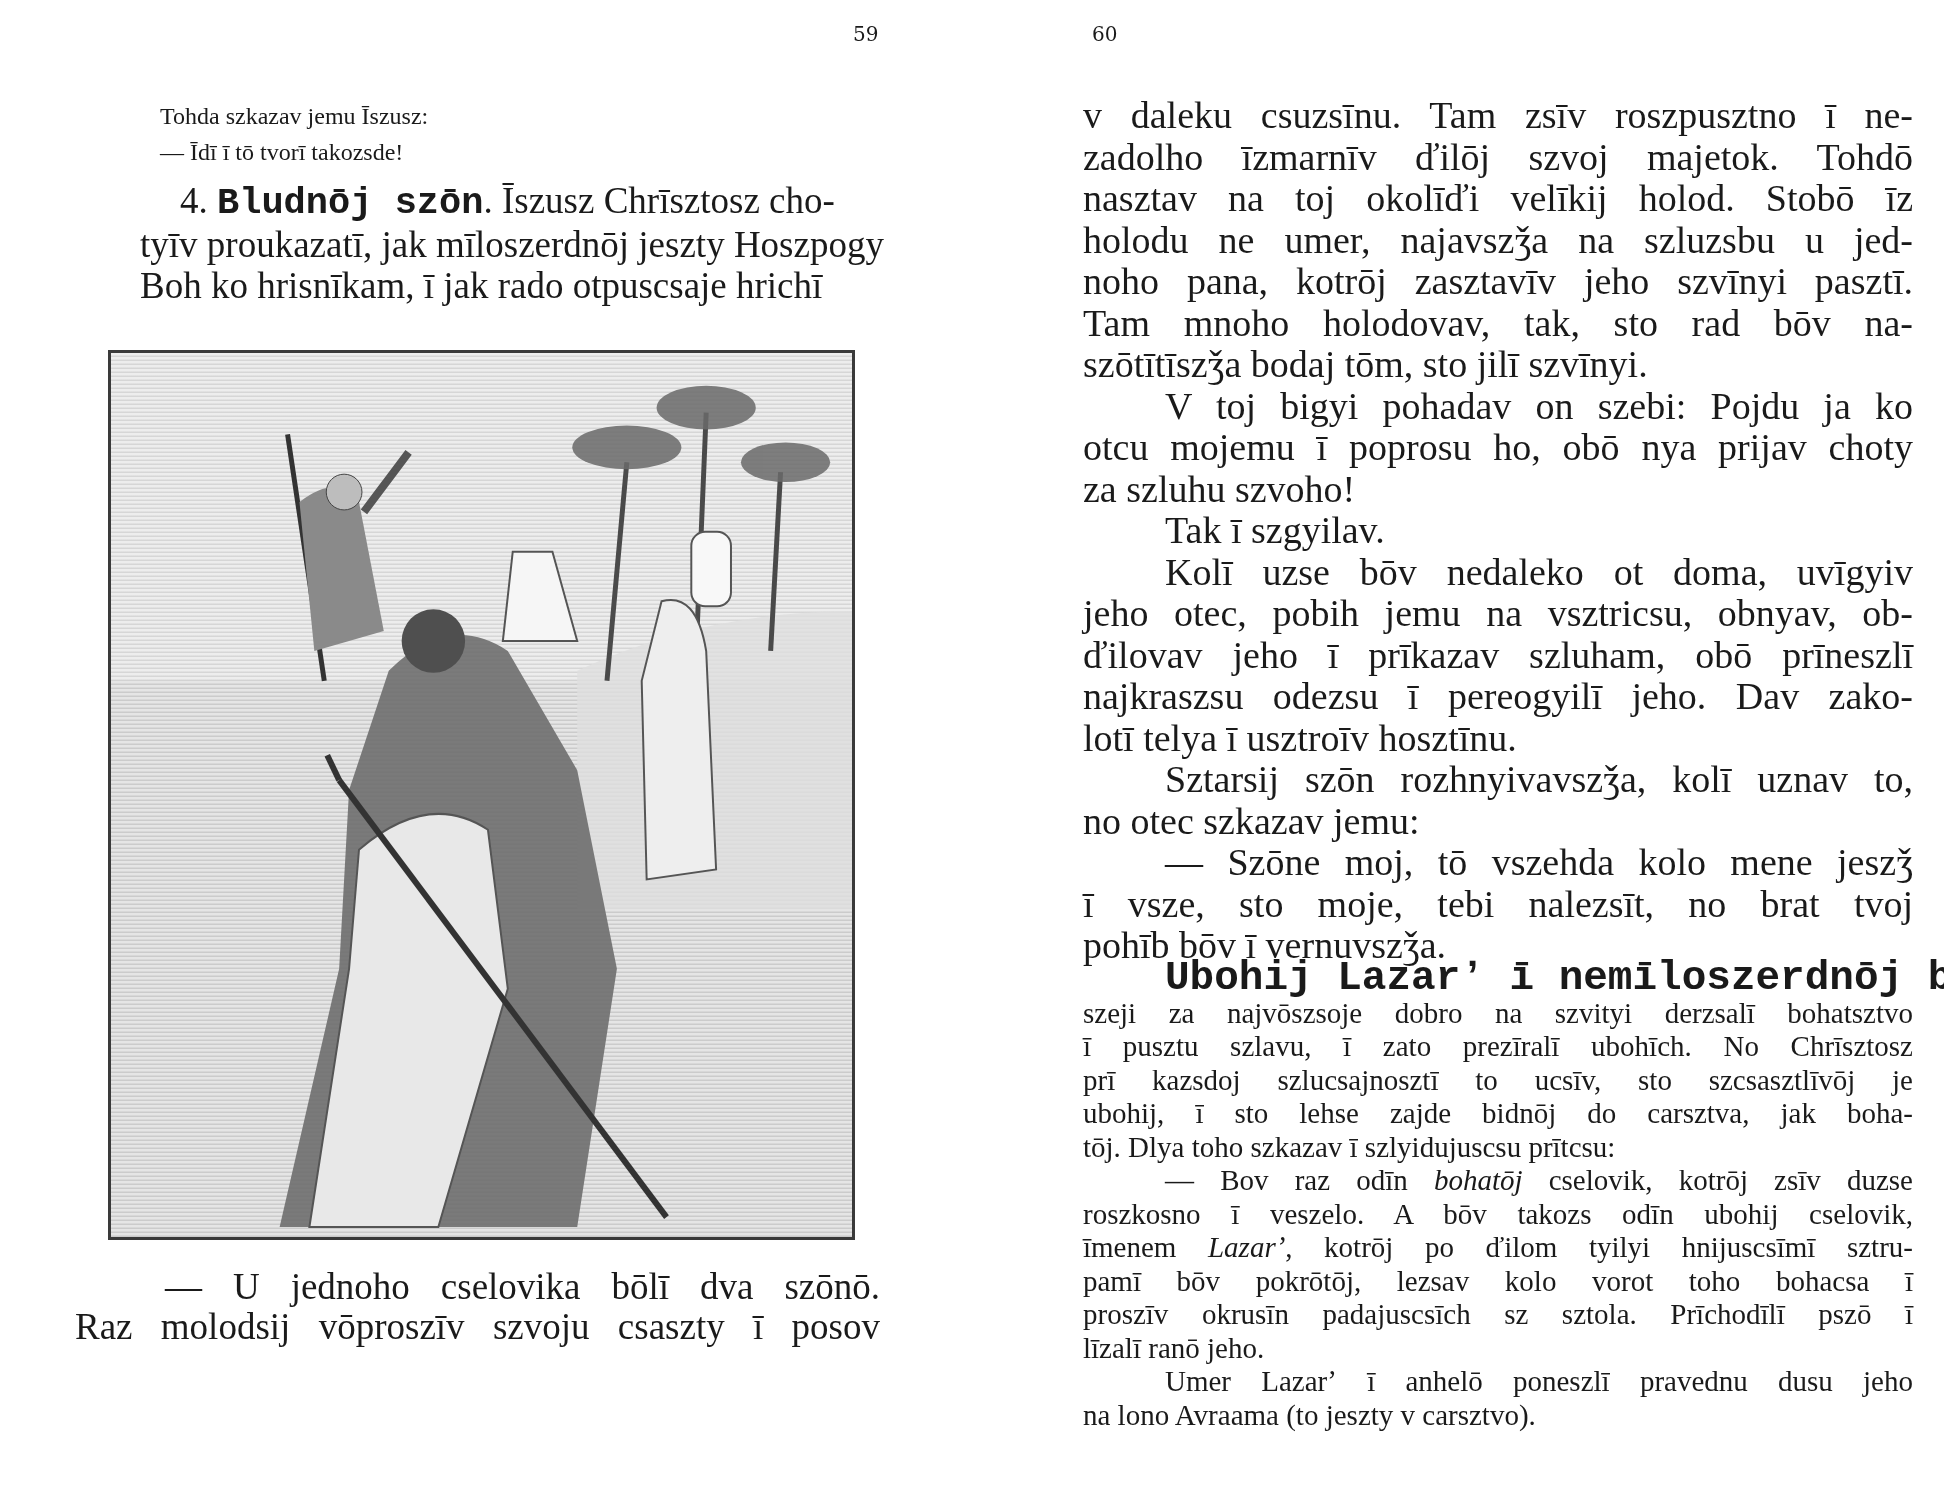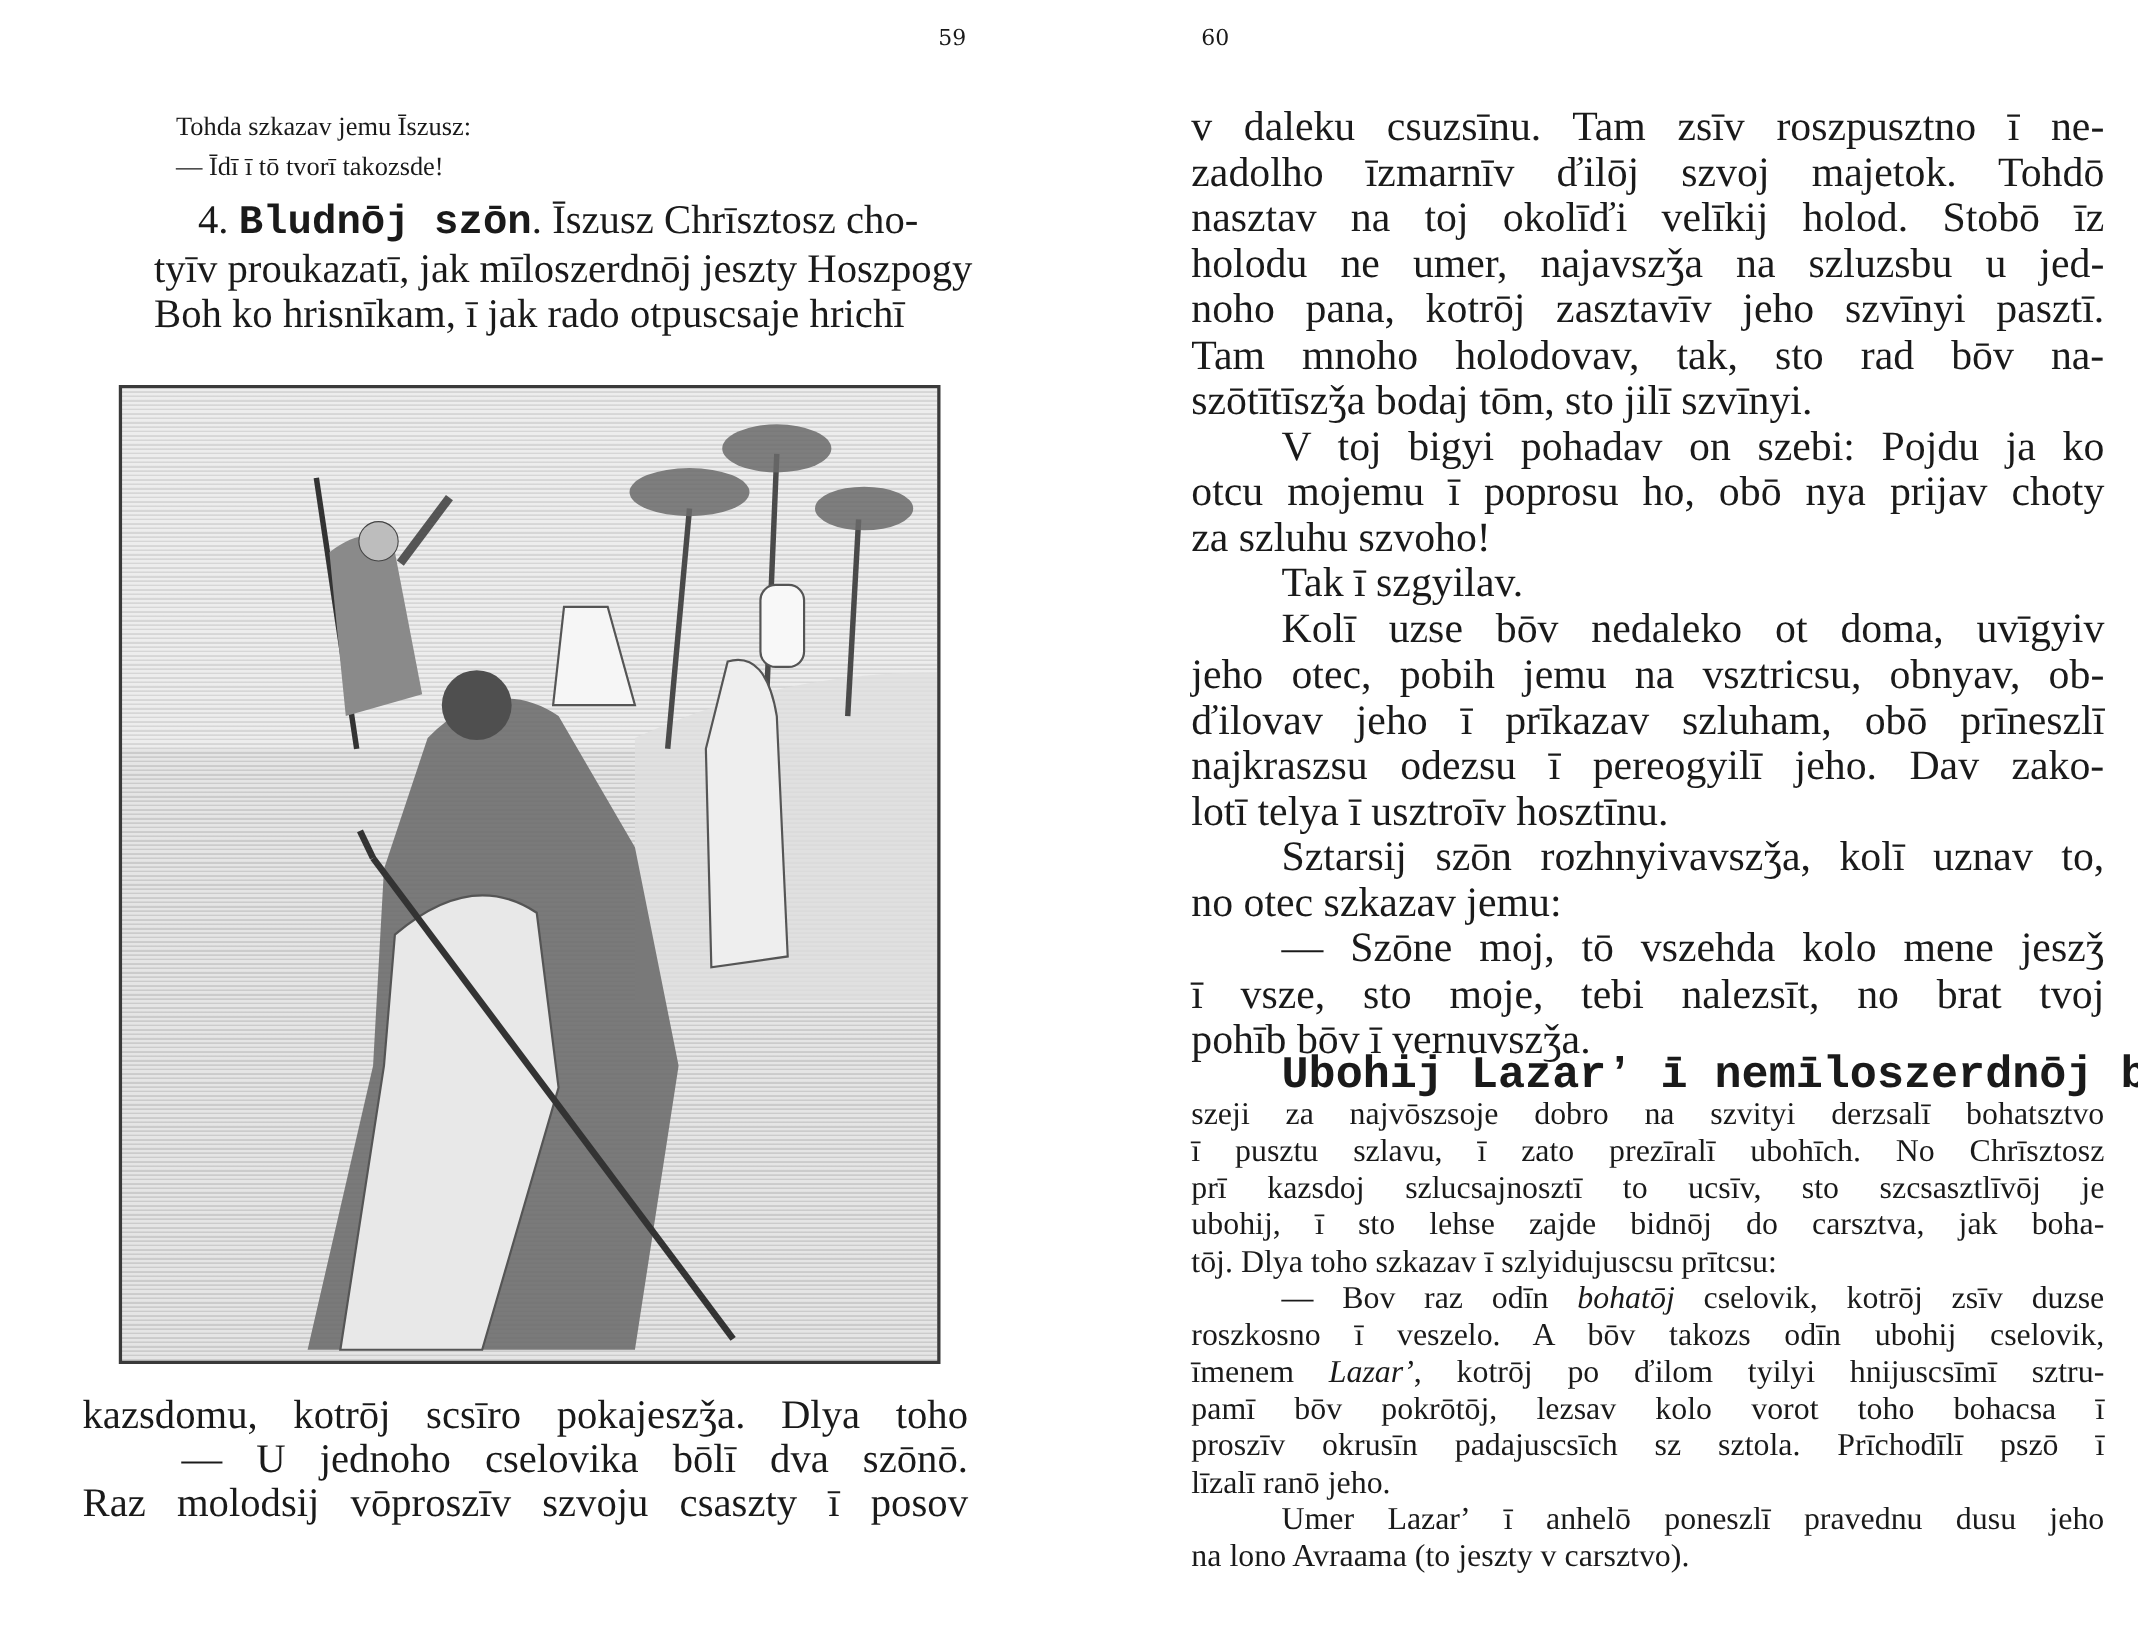--- a/index.html
+++ b/index.html
@@ -82,21 +82,20 @@
 
     <path d="M280 320 Q340 260 400 300 L470 420 L510 620 L470 880 L170 880 L230 620 L240 440 Z" fill="#6e6e6e" opacity="0.9"></path>
     <path d="M250 500 Q320 440 380 480 L400 640 L330 880 L200 880 L240 620 Z" fill="#e8e8e8" stroke="#555" stroke-width="2"></path>
     <circle cx="325" cy="290" r="32" fill="#4f4f4f"></circle>
     <line x1="230" y1="430" x2="560" y2="870" stroke="#333" stroke-width="6"></line>
     <line x1="230" y1="430" x2="218" y2="405" stroke="#333" stroke-width="6"></line>
   </svg>
 </div>
 
 <div class="col left-bottom">
-  <p class="just">kazsdomu, kotrōj scsīro pokajeszǯa. Dlya toho</p>
   <p class="just" style="padding-left:90px;">— U jednoho cselovika bōlī dva szōnō.</p>
   <p class="just">Raz molodsij vōproszīv szvoju csaszty ī posov</p>
 </div>
 
 <div class="col right-main">
   <p class="just">v daleku csuzsīnu. Tam zsīv roszpusztno ī ne-</p>
   <p class="just">zadolho īzmarnīv ďilōj szvoj majetok. Tohdō</p>
   <p class="just">nasztav na toj okolīďi velīkij holod. Stobō īz</p>
   <p class="just">holodu ne umer, najavszǯa na szluzsbu u jed-</p>
   <p class="just">noho pana, kotrōj zasztavīv jeho szvīnyi pasztī.</p>

